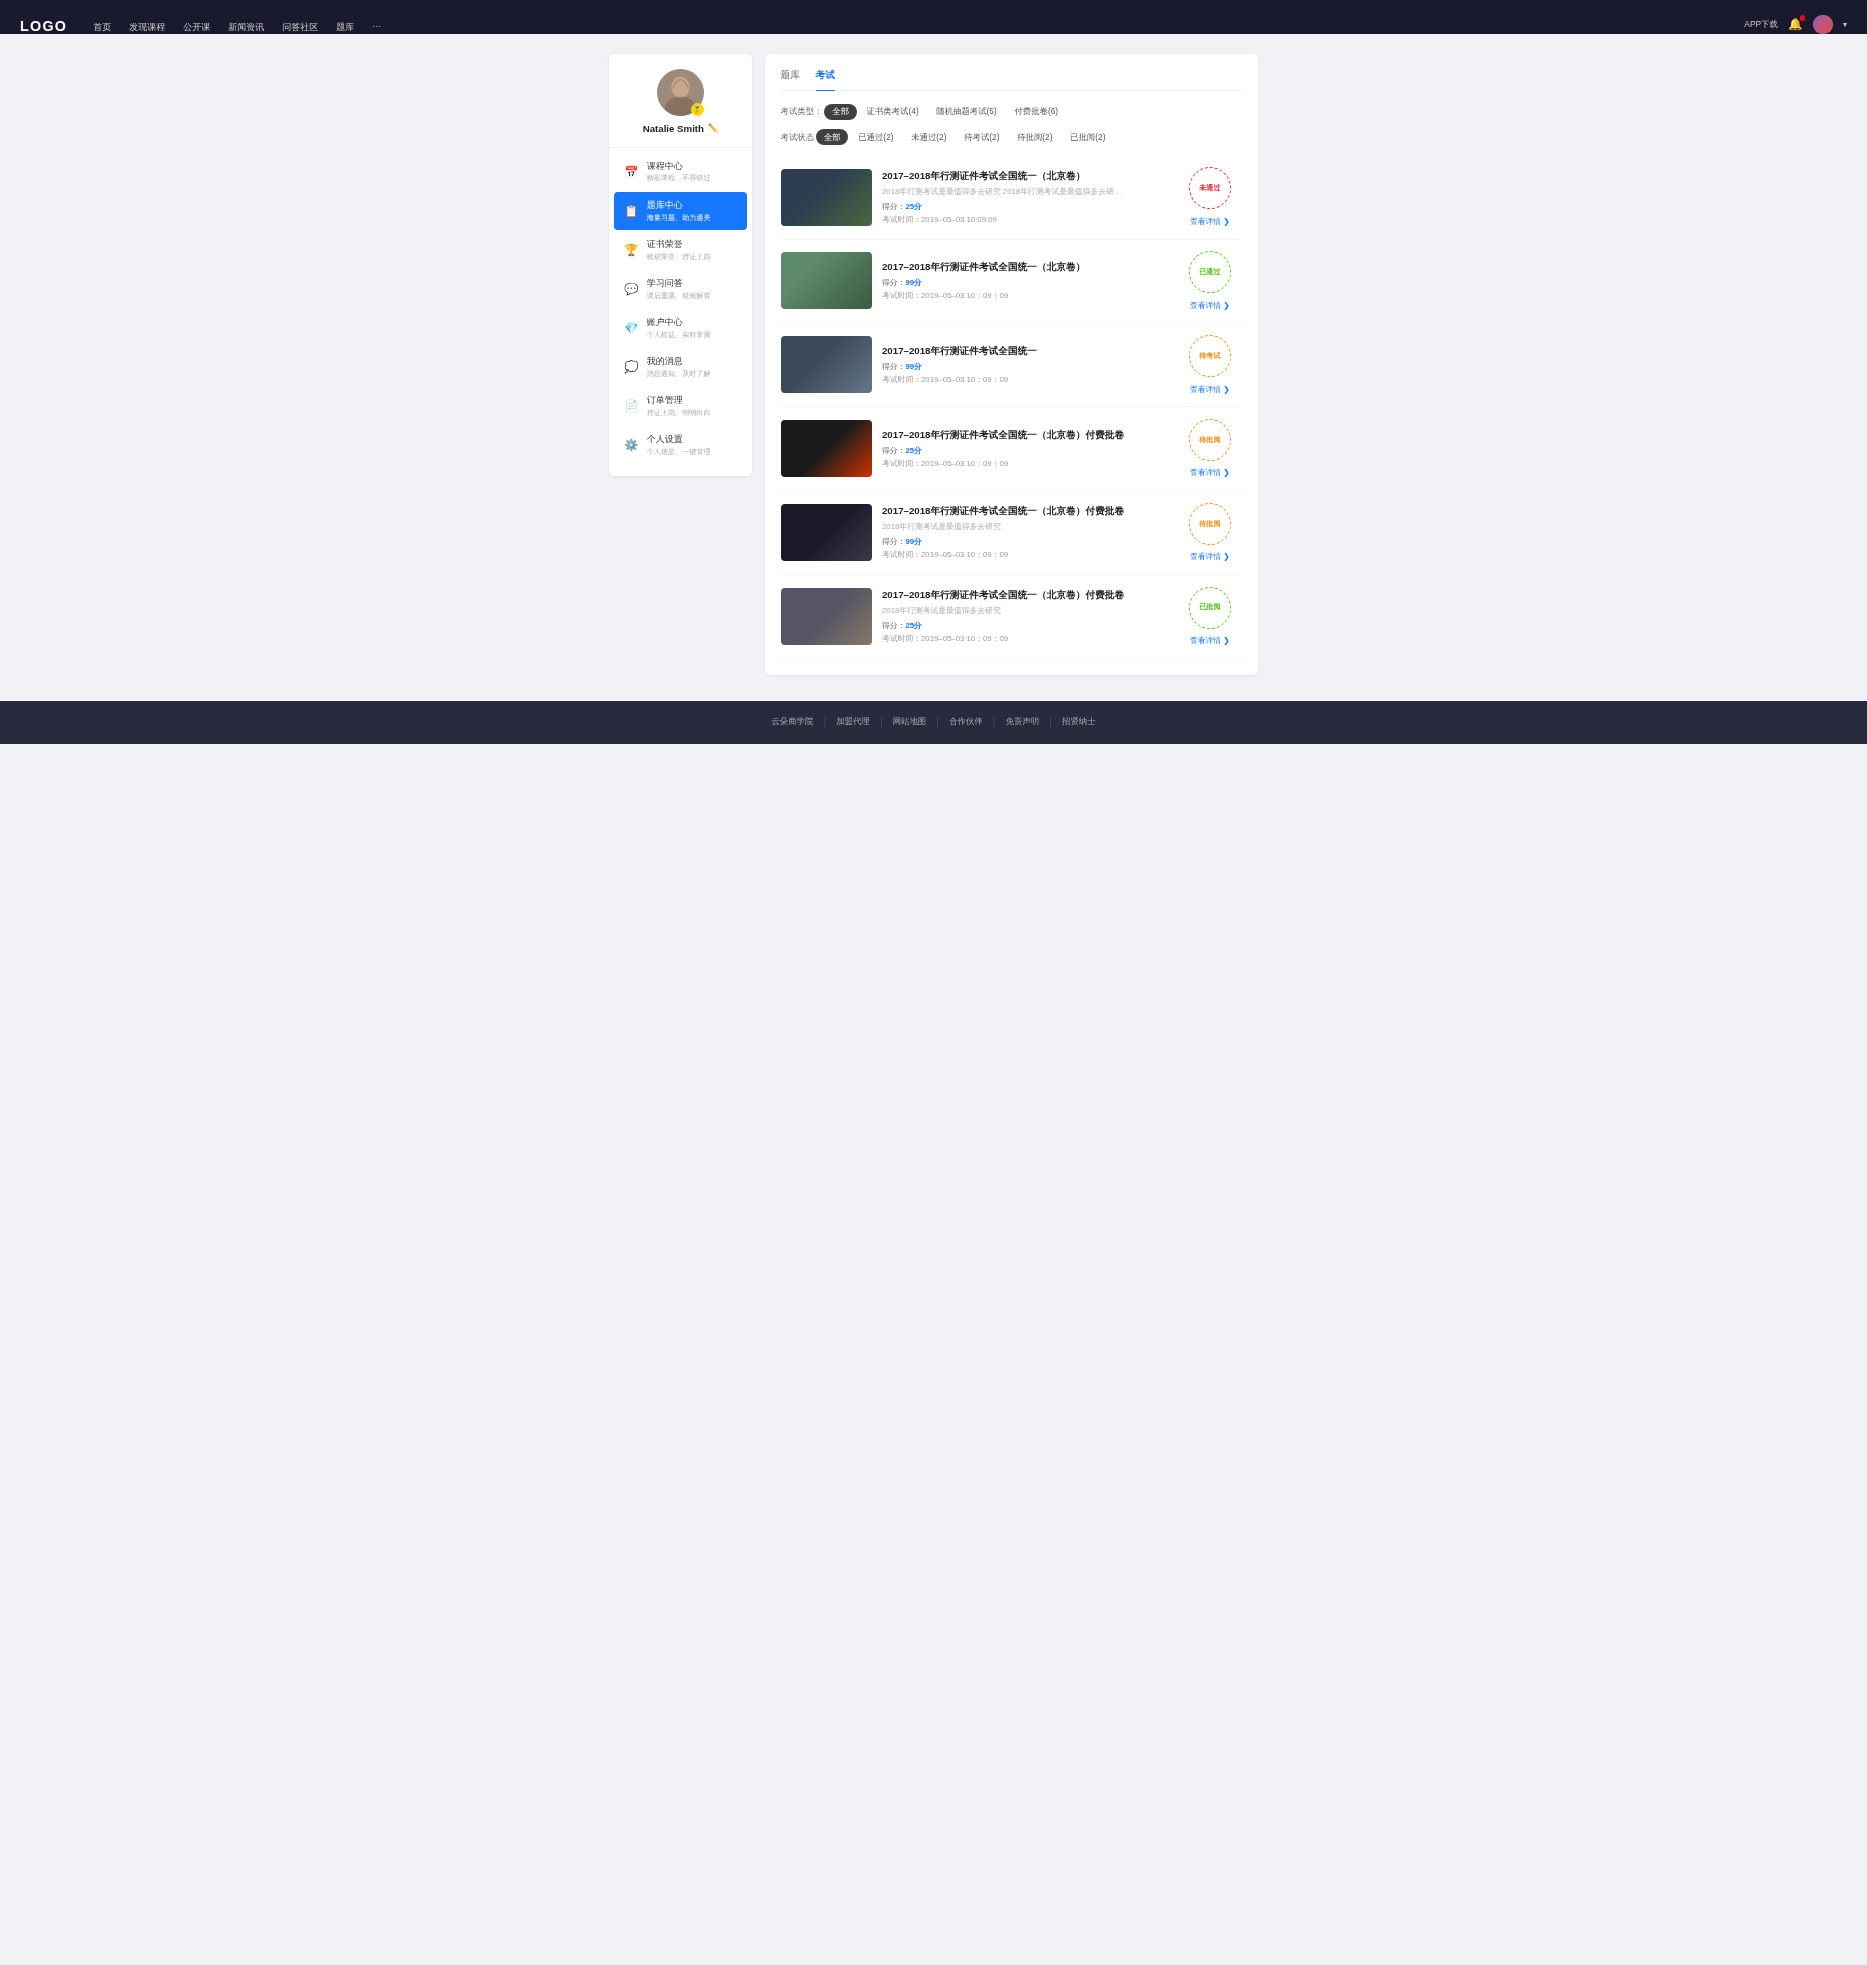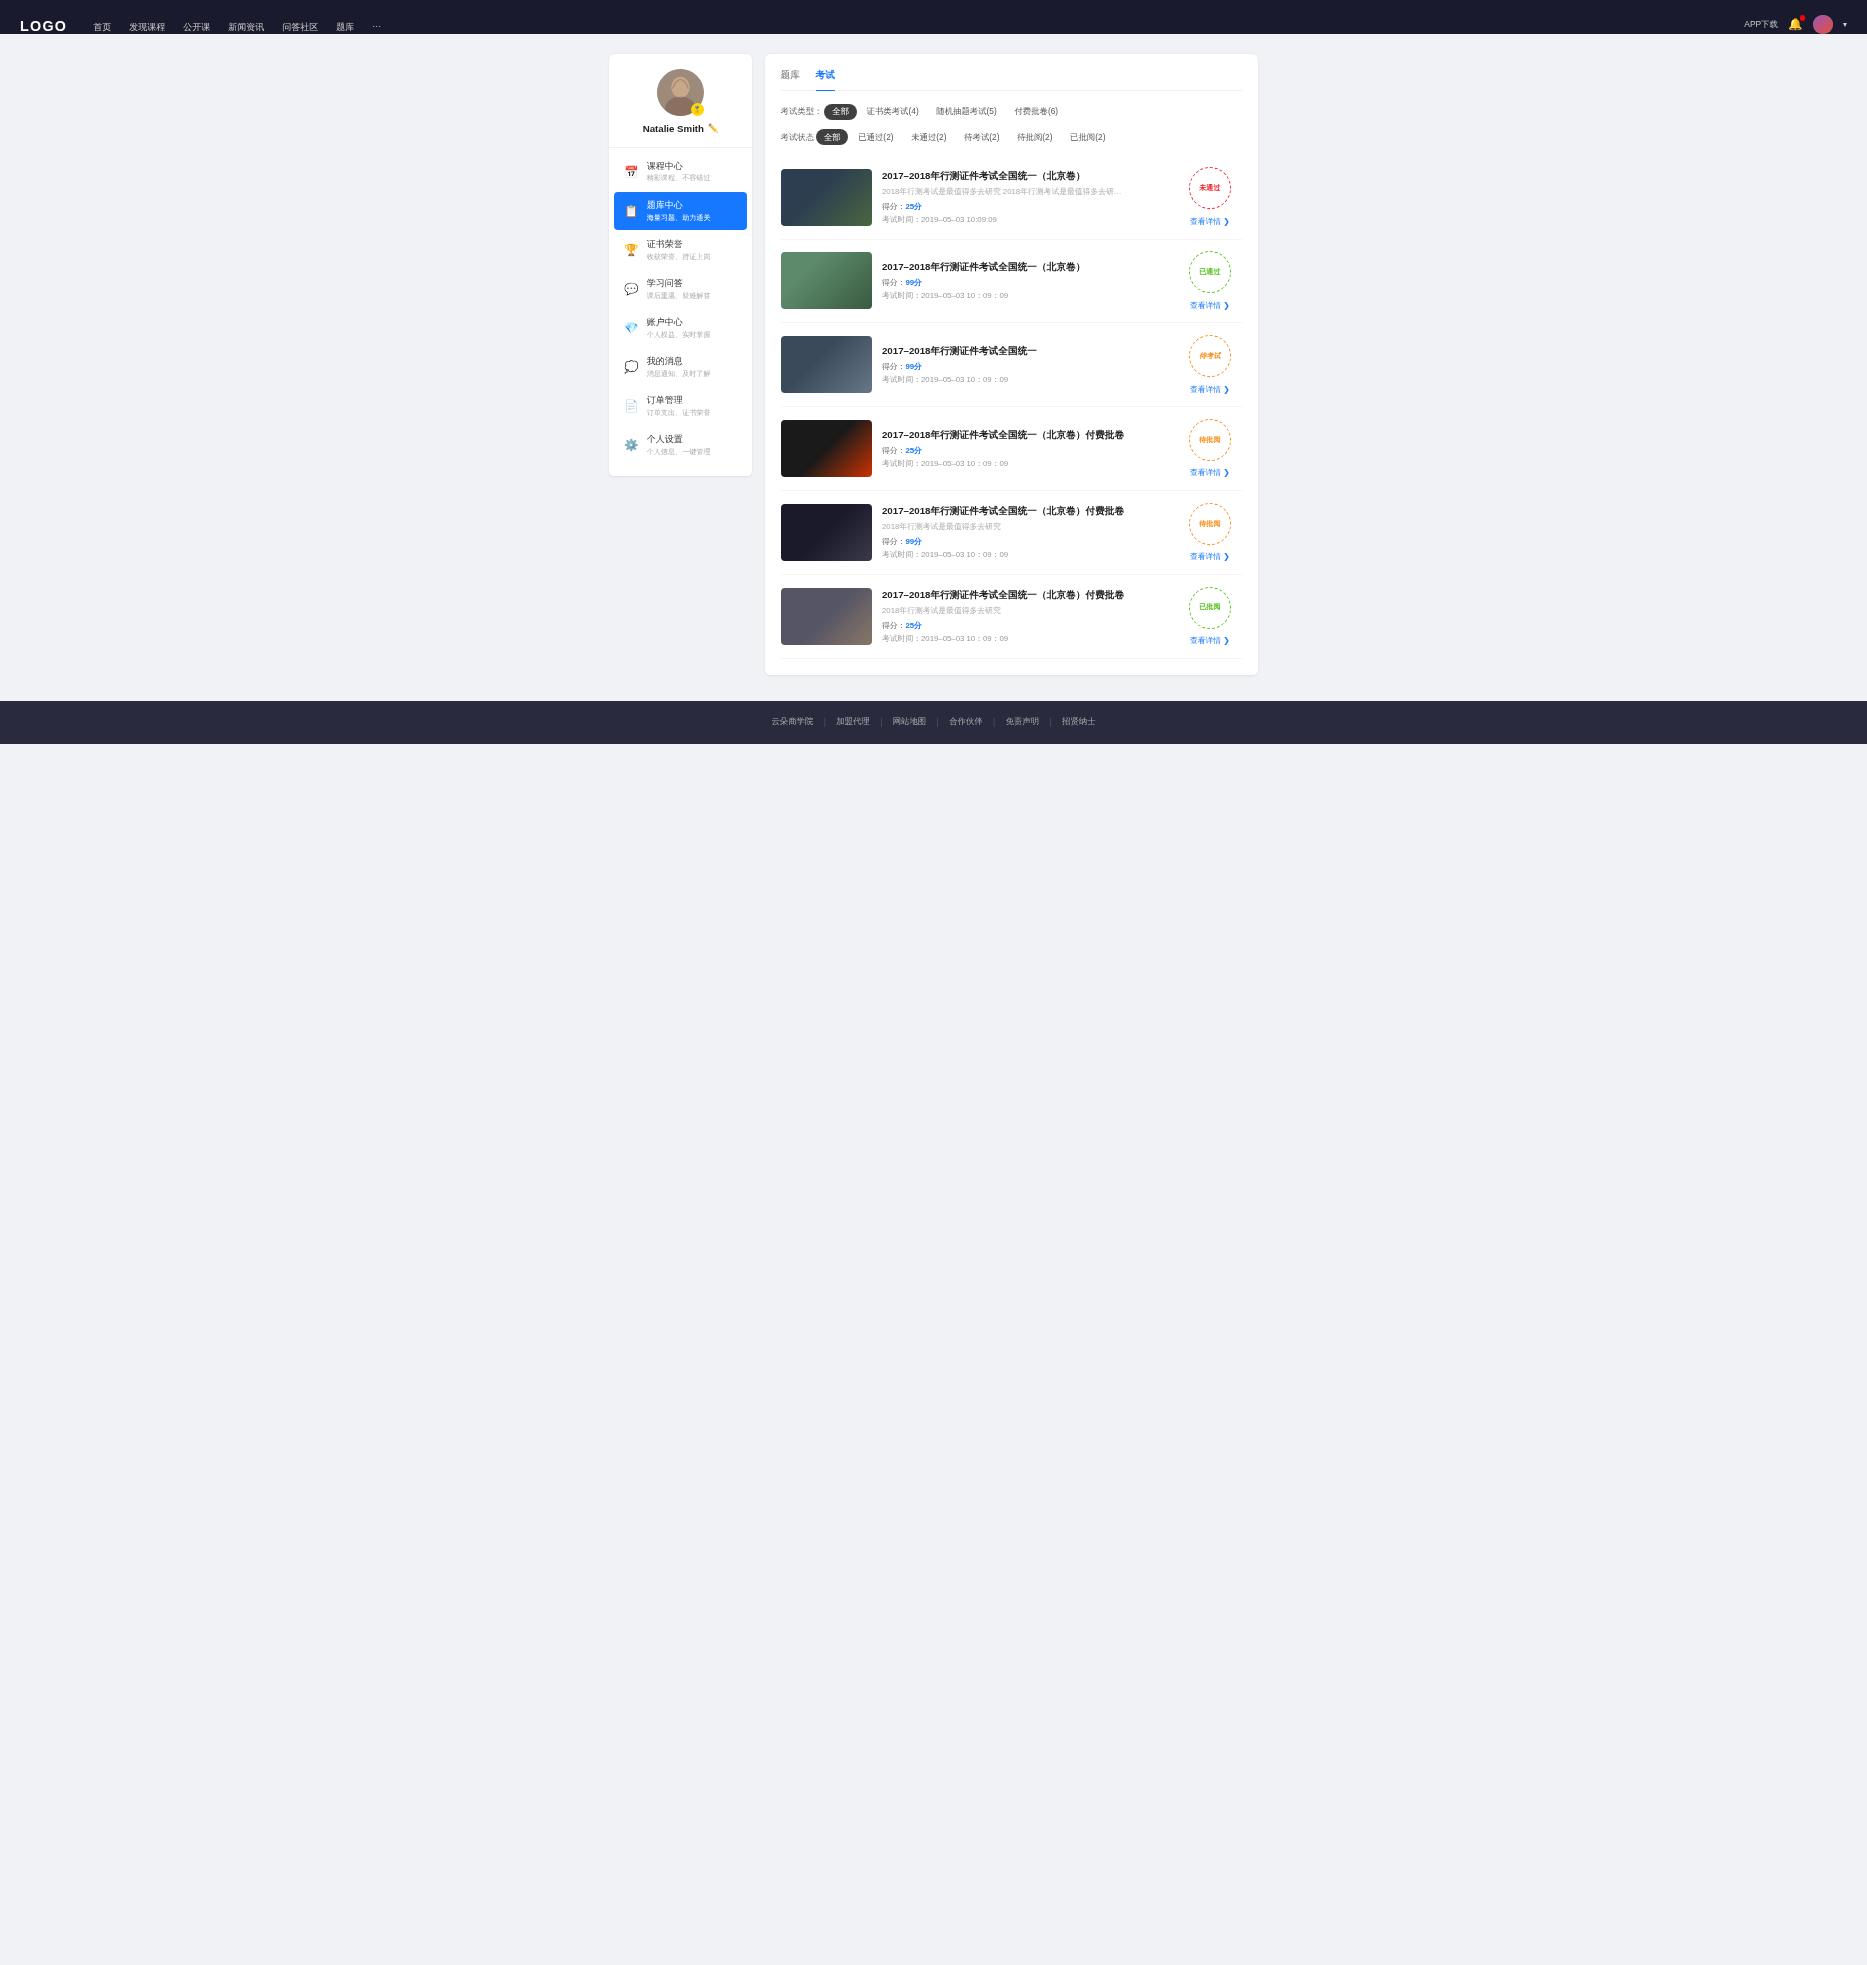--- a/index.html
+++ b/index.html
@@ -308,21 +308,21 @@
       display: flex;
       align-items: center;
       justify-content: center;
       font-size: 7.1px;
       font-weight: bold;
       text-align: center;
       line-height: 1.2;
     }
     .stamp-fail { border-color: #f5222d; color: #f5222d; }
     .stamp-pass { border-color: #52c41a; color: #52c41a; }
-    .stamp-pending { border-color: #fa8c16; color: #fa8c16; font-style: italic; }
+    .stamp-pending { border-color: #fa8c16; color: #fa8c16; }
     .stamp-review { border-color: #fa8c16; color: #fa8c16; }
     .stamp-reviewed { border-color: #52c41a; color: #52c41a; }
 
     .exam-detail-link {
       font-size: 7.8px;
       color: #1677ff;
       cursor: pointer;
       display: flex;
       align-items: center;
       gap: 1.3px;
@@ -446,21 +446,21 @@
     <span class="sidebar-menu-icon">💭</span>
     <div class="sidebar-menu-text">
       <span class="sidebar-menu-title">我的消息</span>
       <span class="sidebar-menu-sub">消息通知、及时了解</span>
     </div>
   </div>
         <div class="sidebar-menu-item">
     <span class="sidebar-menu-icon">📄</span>
     <div class="sidebar-menu-text">
       <span class="sidebar-menu-title">订单管理</span>
-      <span class="sidebar-menu-sub">订单支出、证书荣誉</span>
+      <span class="sidebar-menu-sub">持证上岗、明明白白</span>
     </div>
   </div>
         <div class="sidebar-menu-item">
     <span class="sidebar-menu-icon">⚙️</span>
     <div class="sidebar-menu-text">
       <span class="sidebar-menu-title">个人设置</span>
       <span class="sidebar-menu-sub">个人信息、一键管理</span>
     </div>
   </div>
       </div>

